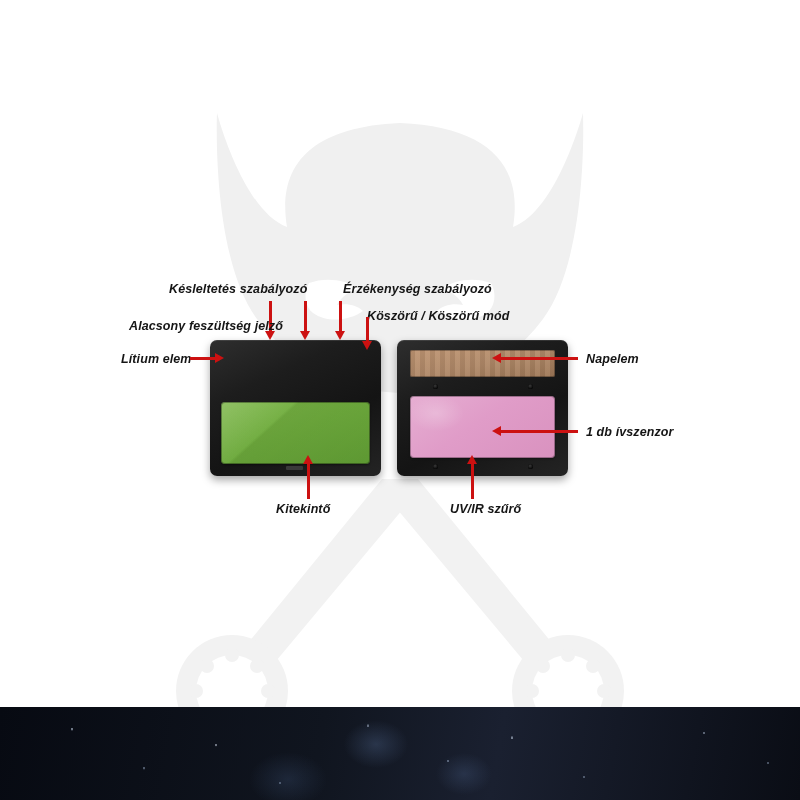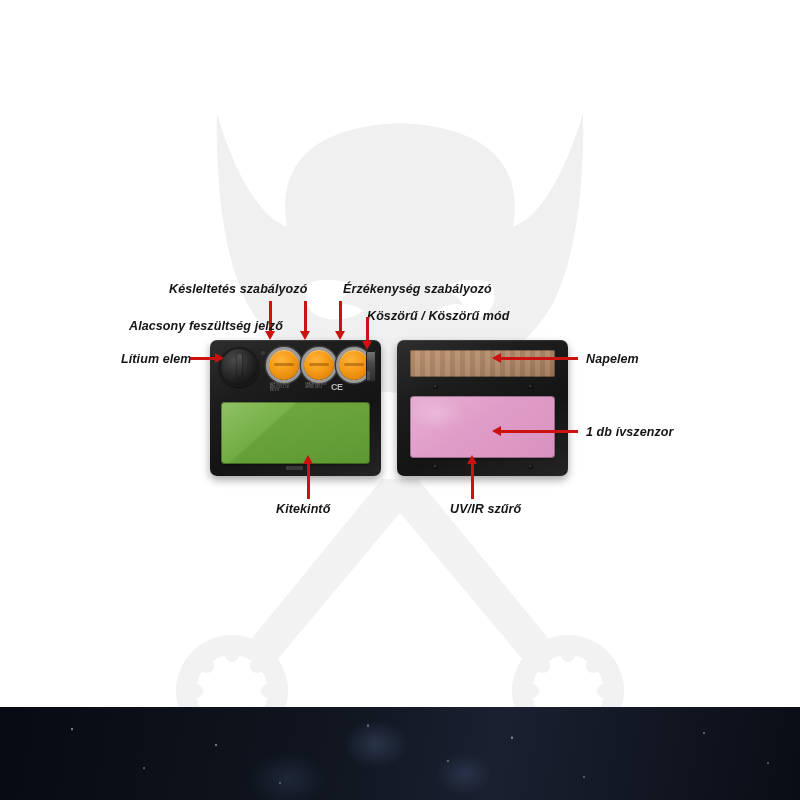--- a/index.html
+++ b/index.html
@@ -431,35 +431,20 @@
           <circle cx="107" cy="247" r="7"></circle>
         <circle cx="96" cy="222" r="7"></circle>
           <circle cx="107" cy="197" r="7"></circle>
       </g>
     </svg>
   </div>
 
   <div id="product-area">
 
     <div class="cartridge" id="cartridge-front">
-      <div id="front-control-panel">
-        <div id="battery-knob"></div>
-        <div id="battery-knob-dot"></div>
-        <div class="dial" id="dial-sensitivity"></div>
-        <div class="dial" id="dial-shade"></div>
-        <div class="dial" id="dial-delay"></div>
-        <div id="mode-switch"></div>
-        <div class="microtext" id="microtext-left">ADF SOLTRON
-ANSI Z87.1 CE
-EN 379</div>
-        <div class="microtext" id="microtext-right">SHADE DIN 9-13
-GRIND DIN 4</div>
-        <div class="microtext" id="microtext-switch">GRIND</div>
-        <div id="ce-mark">CE</div>
-      </div>
       <div id="front-lens"></div>
       <div id="front-bottom-tab"></div>
     </div>
 
     <div class="cartridge" id="cartridge-back">
       <div id="solar-panel"></div>
       <div class="sensor-hole" id="sensor-1"></div>
       <div class="sensor-hole" id="sensor-2"></div>
       <div class="sensor-hole" id="sensor-3"></div>
       <div class="sensor-hole" id="sensor-4"></div>

